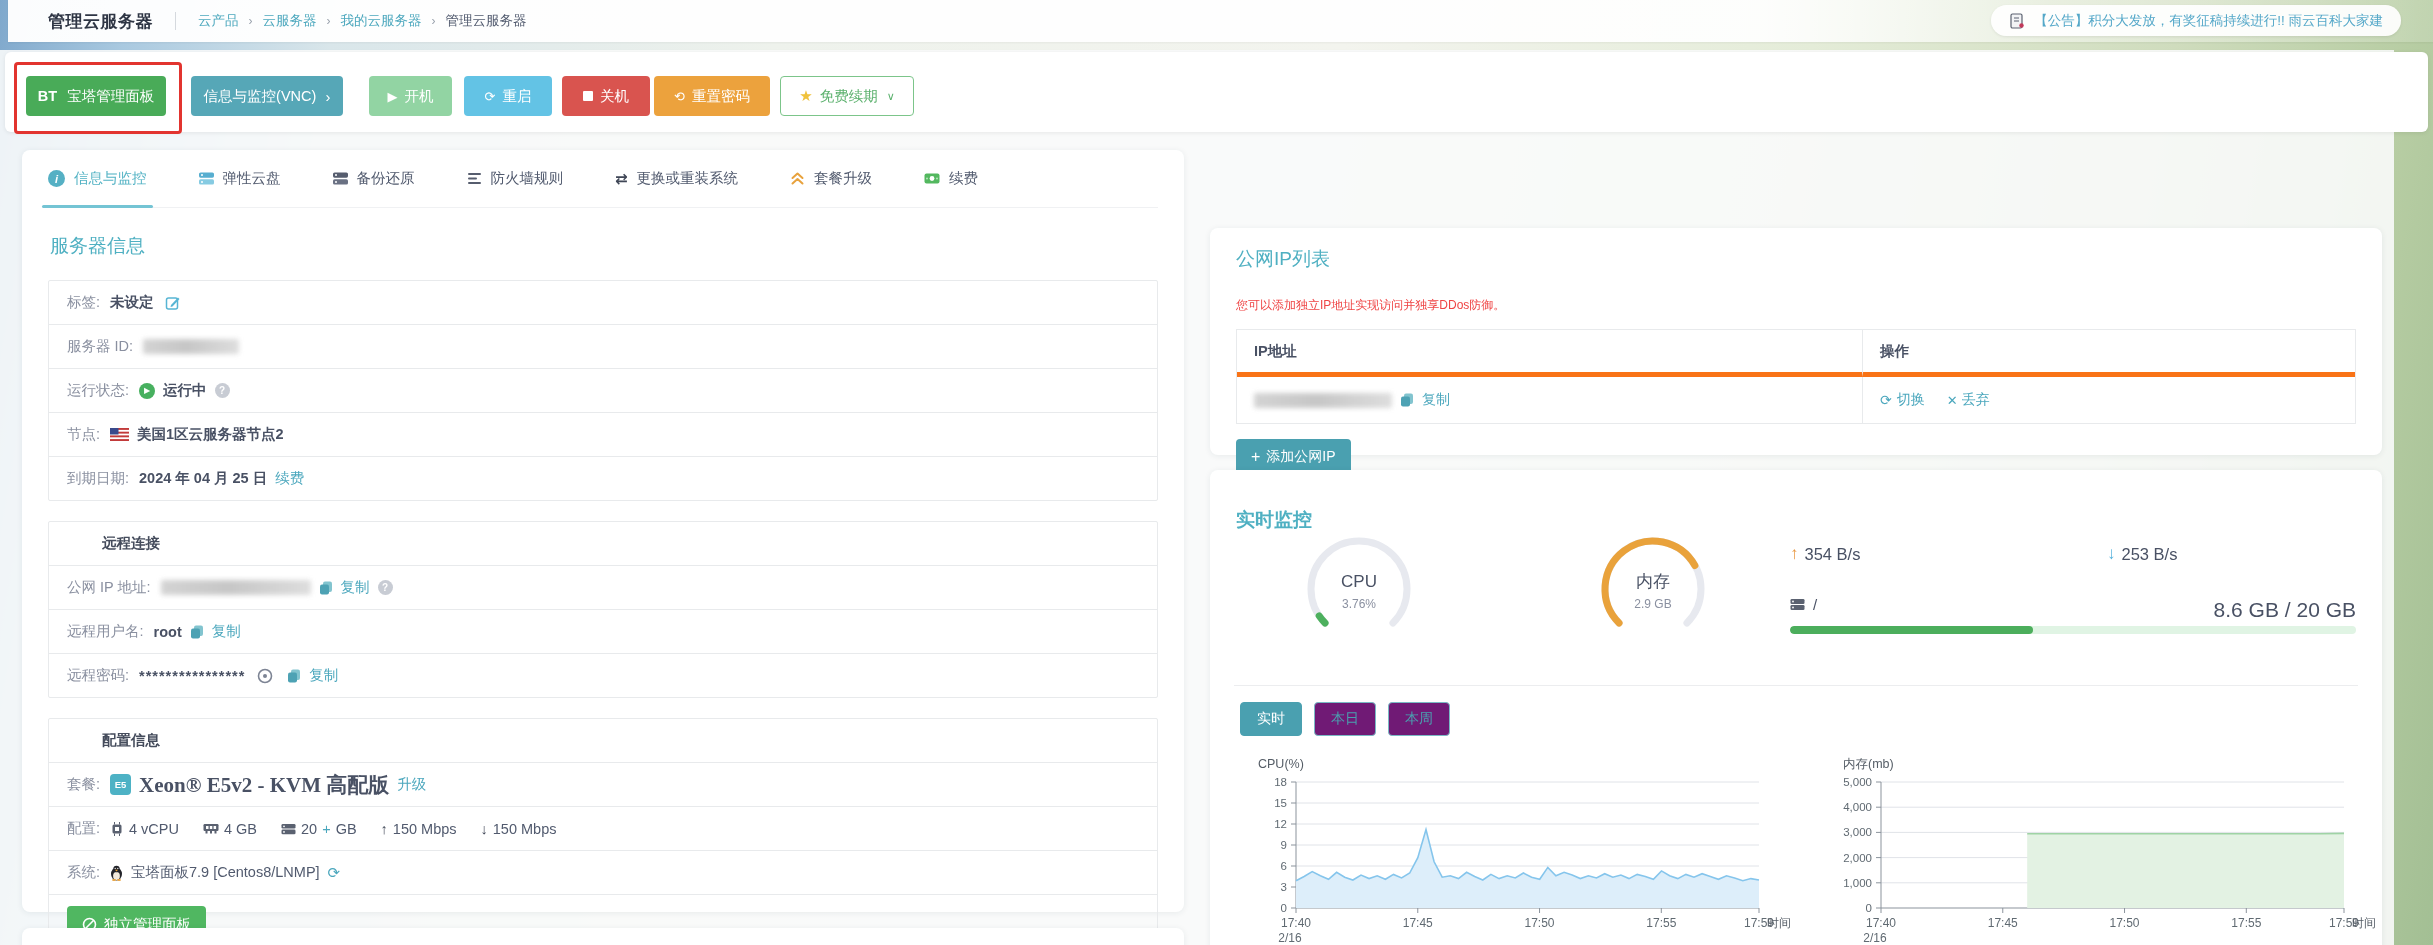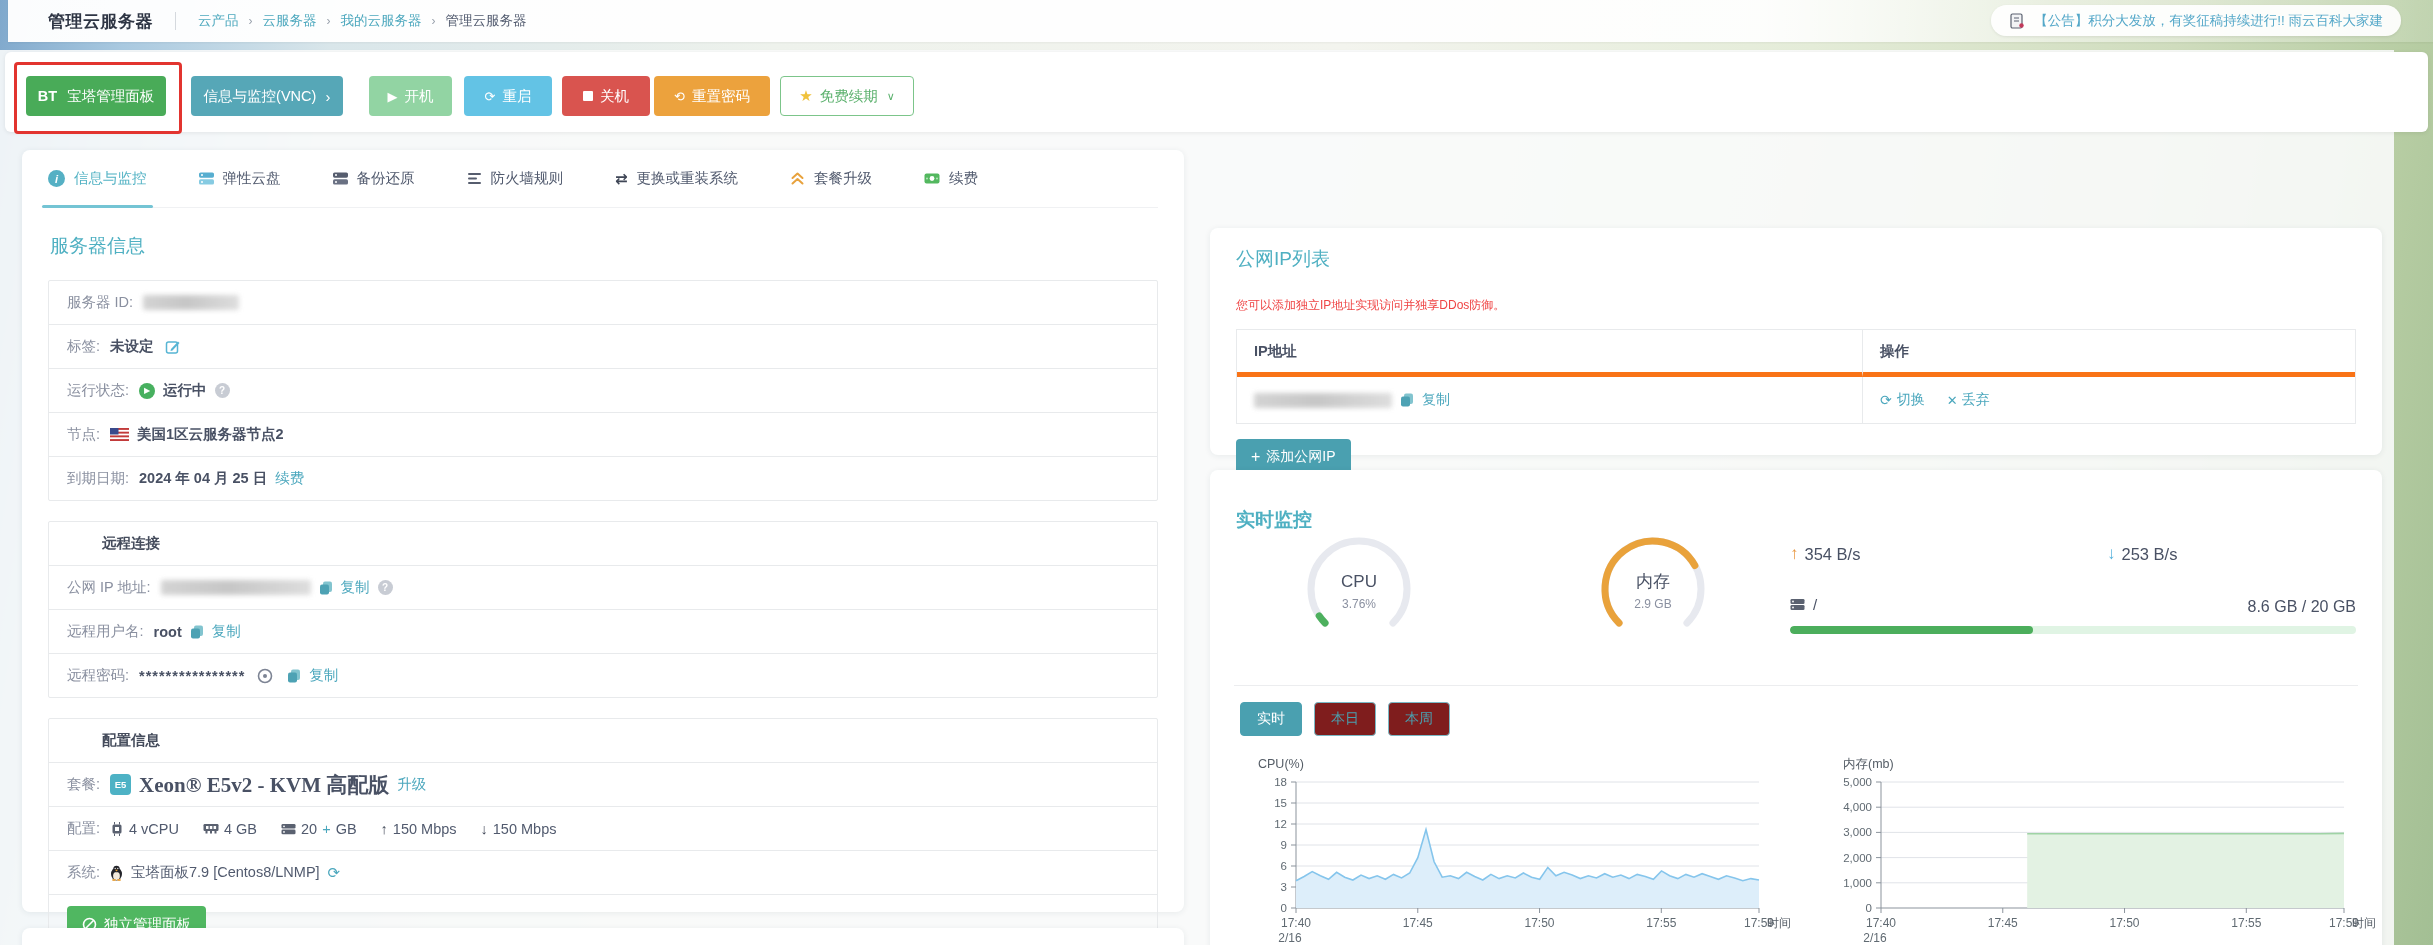--- a/index.html
+++ b/index.html
@@ -83,27 +83,27 @@
   .teal-btn{display:inline-flex;align-items:center;gap:6px;background:#4aa0b0;color:#fff;border:none;border-radius:4px;height:36px;padding:0 15px;font-size:14px;cursor:pointer;margin-top:15px;box-shadow:0 2px 0 #3d8795;}
 
   
   .m-title{position:absolute;left:26px;top:18px;color:#4fb0c2;font-size:19px;}
   .gauge{position:absolute;width:118px;height:118px;}
   .g1{left:90px;top:60px;} .g2{left:384px;top:60px;}
   .net{position:absolute;top:74px;font-size:16.5px;color:#495164;display:flex;align-items:center;gap:6px;}
   .net-up{left:580px;} .net-down{left:897px;}
   .arrow-up{color:#e8963e;font-size:17px;} .arrow-down{color:#56b2dc;font-size:17px;}
   .disk-row{position:absolute;top:126px;left:580px;display:flex;align-items:center;gap:8px;font-size:15px;color:#495164;}
-  .disk-usage{position:absolute;top:128px;right:26px;font-size:16px;color:#495164;}
+  .disk-usage{position:absolute;top:128px;right:26px;font-size:21px;color:#495164;}
   .progress{position:absolute;left:580px;top:156px;width:566px;height:8px;background:#e0f4e4;border-radius:4px;overflow:hidden;}
   .progress > div{height:100%;background:#4cae5c;border-radius:4px;}
   .m-divider{position:absolute;left:24px;right:24px;top:215px;height:1px;background:#ecedef;}
   .range-btn{position:absolute;top:232px;height:34px;width:62px;border-radius:4px;font-size:14px;display:flex;align-items:center;justify-content:center;cursor:pointer;box-sizing:border-box;}
   .range-btn.active{background:#4aa0b0;color:#fff;border:1px solid #4aa0b0;}
-  .range-btn.plain{background:#7f1d1d;color:#4aa0b0;border:1px solid #79b9c5;}
+  .range-btn.plain{background:#701a75;color:#4aa0b0;border:1px solid #79b9c5;}
   .r1{left:30px;} .r2{left:104px;} .r3{left:178px;}
   .chart{position:absolute;top:282px;}
   .c1{left:30px;} .c2{left:615px;}
   svg text{font-family:"Liberation Sans","DejaVu Sans",sans-serif;}
 </style>
 </head>
 <body>
 
 <div class="overlay"></div>
 
@@ -226,32 +226,32 @@
           </svg>
         </span>
       <span>续费</span>
     </div>
   </div>
 
   <h3 class="section-title">服务器信息</h3>
 
   <div class="infobox">
     <div class="irow">
-      <span class="ilabel">服务器 ID:</span>
-      <span class="redacted" style="width:96px;"></span>
-    </div>
-    <div class="irow">
       <span class="ilabel">标签:</span>
       <span class="bold">未设定</span>
       <span style="display:inline-flex;margin-left:3px;">
           <svg width="16" height="16" viewBox="0 0 16 16" fill="none" stroke="#57b5d4" stroke-width="1.5">
             <rect x="1.5" y="3" width="11" height="11" rx="2"></rect>
             <path d="M6 10 L13 2.5 L14.5 4 L7.5 11.5 L5.5 12 Z" fill="#57b5d4" stroke="none"></path>
           </svg>
         </span>
+    </div>
+    <div class="irow">
+      <span class="ilabel">服务器 ID:</span>
+      <span class="redacted" style="width:96px;"></span>
     </div>
     <div class="irow">
       <span class="ilabel">运行状态:</span>
       <span class="play-circle">▶</span>
       <span class="bold">运行中</span>
       <span class="q-circle">?</span>
     </div>
     <div class="irow">
       <span class="ilabel">节点:</span>
       <span style="display:inline-flex;">

